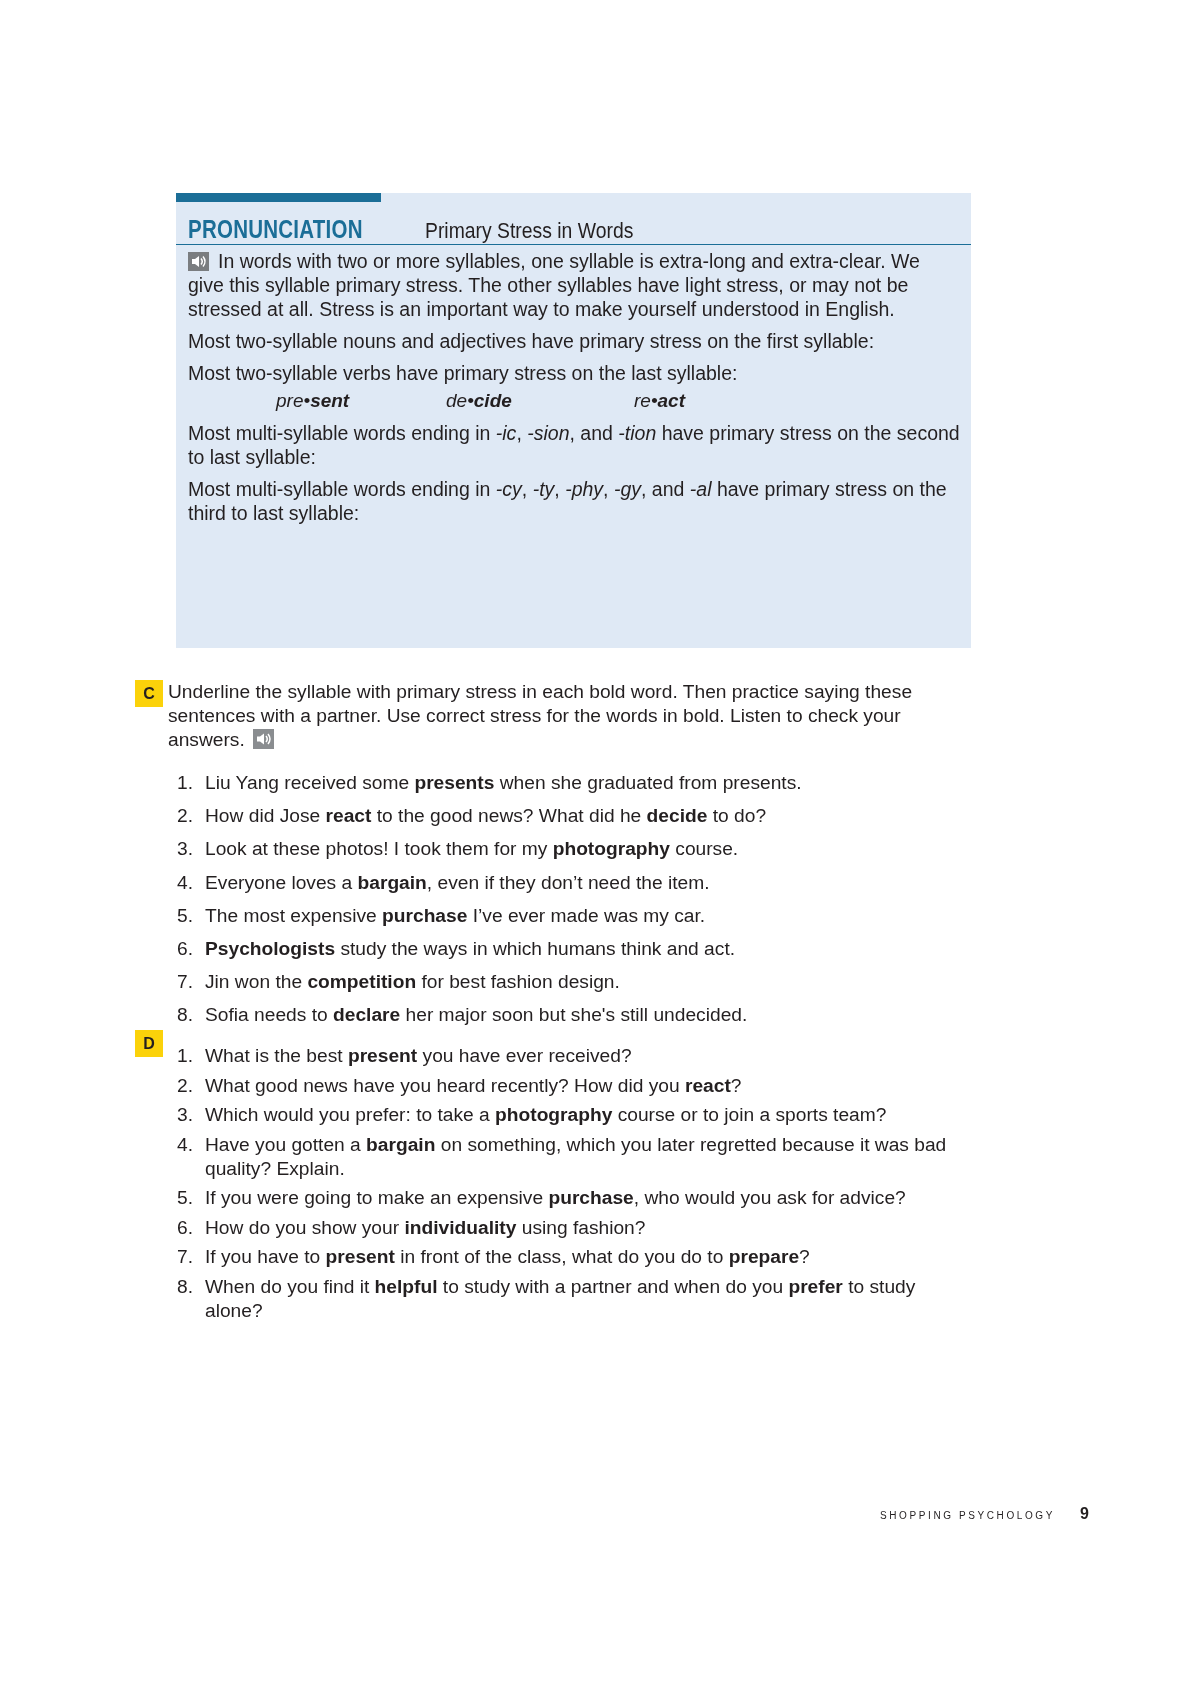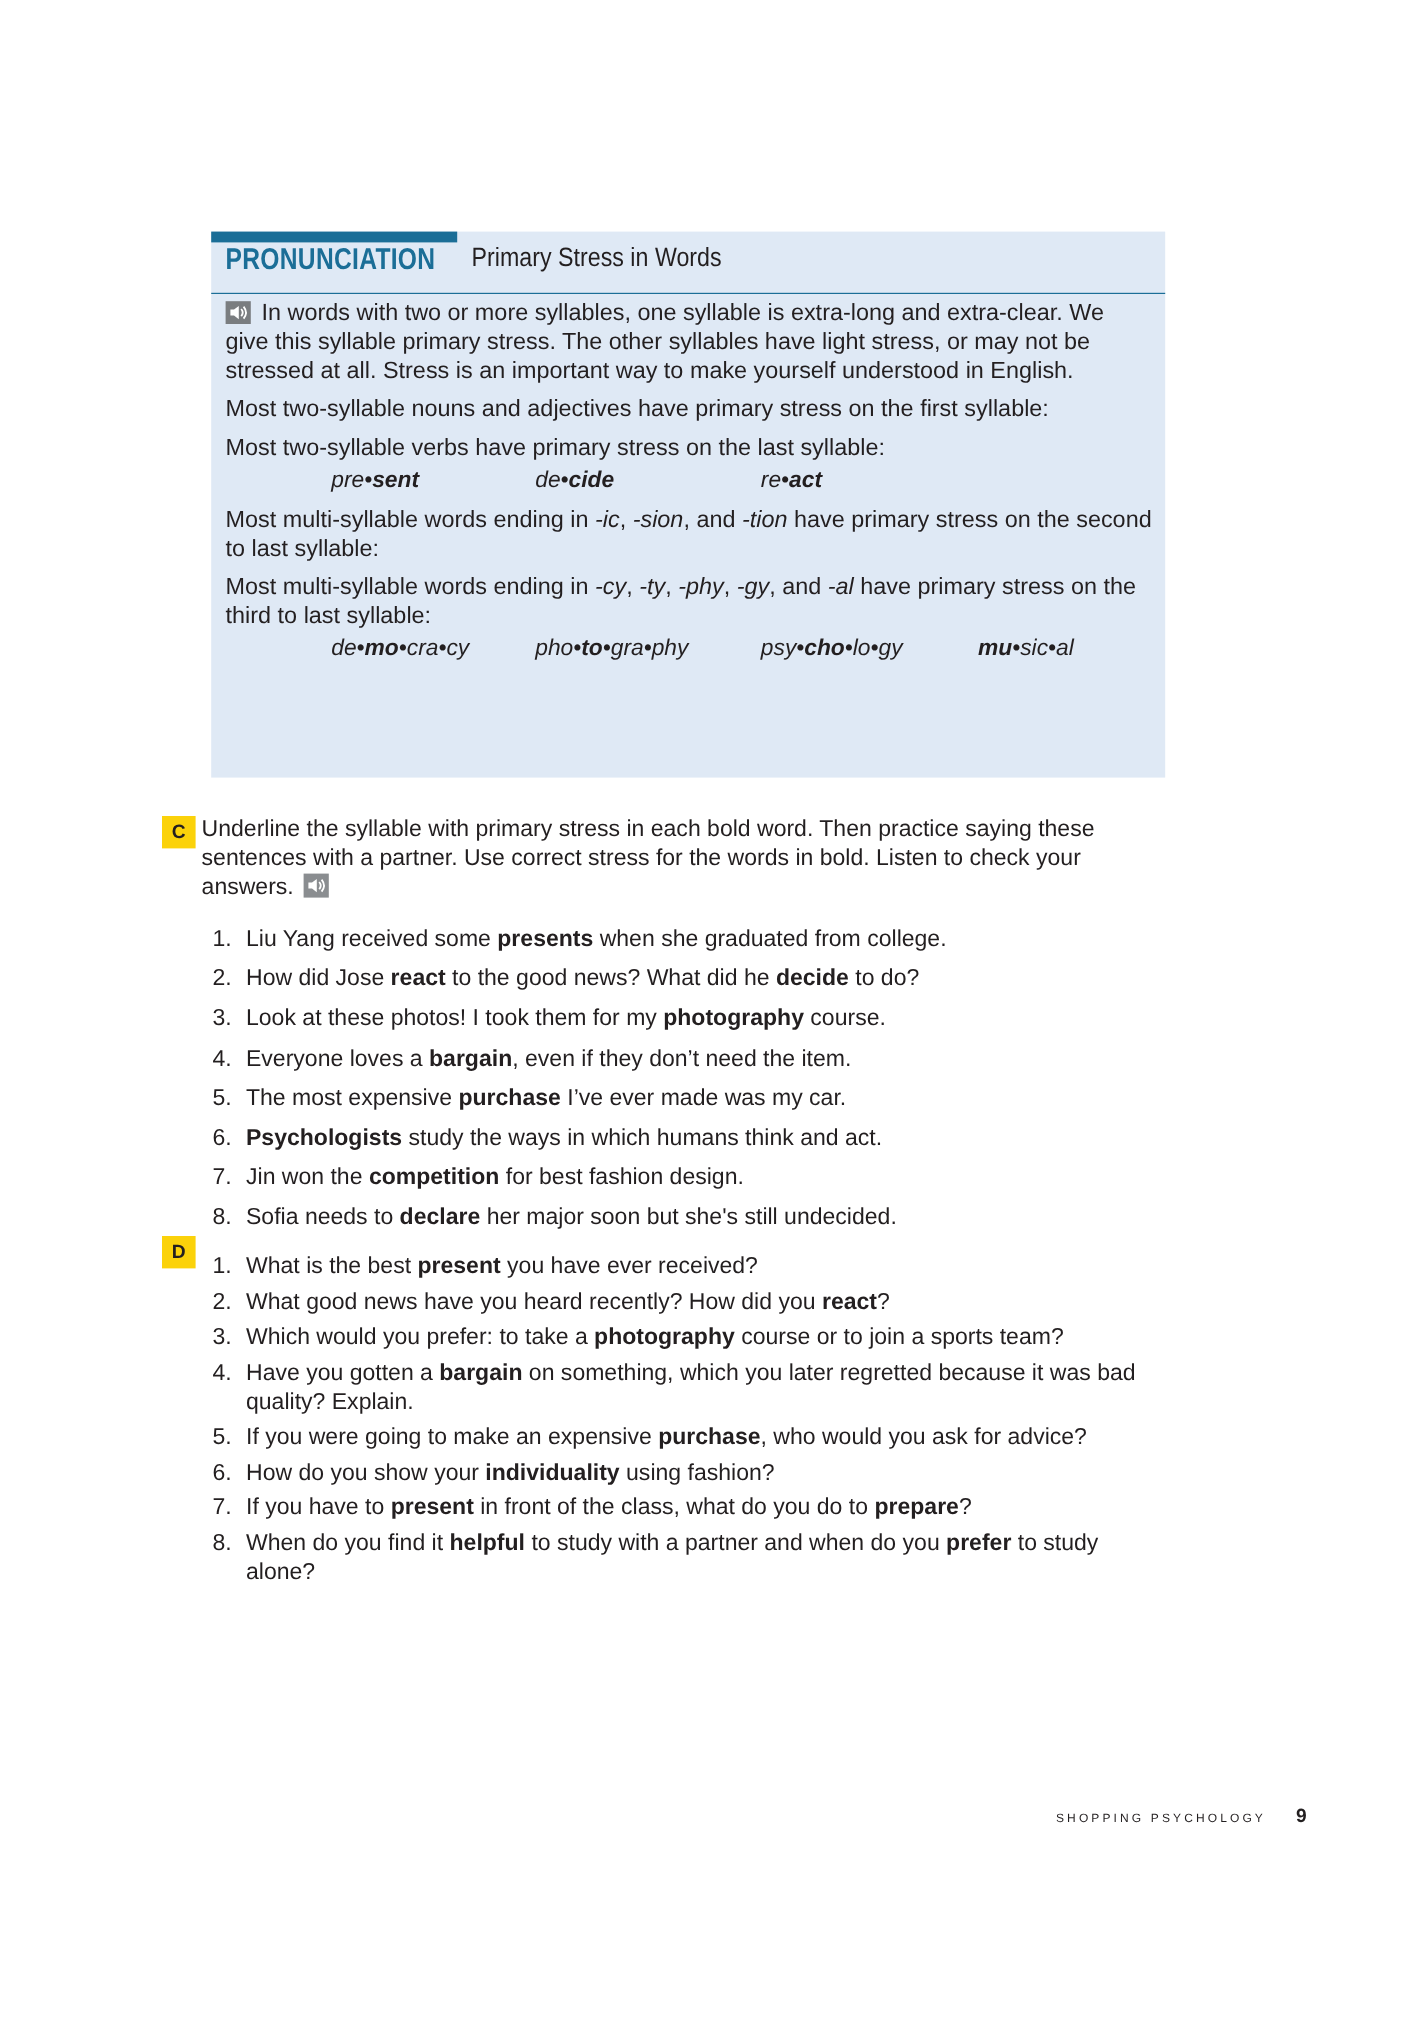--- a/index.html
+++ b/index.html
@@ -17,22 +17,23 @@
       background: #dfe9f5;
     }
     .box-tab {
       position: absolute; left: 0; top: 0;
       width: 205px; height: 9px;
       background: #1b6e97;
     }
     .box-header {
       position: absolute; left: 0; top: 9px; right: 0; height: 43px;
       border-bottom: 1.5px solid #1b6e97;
-      display: flex; align-items: flex-start;
+      display: flex; align-items: flex-end;
       padding-left: 12px;
+      gap: 32px;
     }
     .box-label {
       font-family: "Liberation Sans", sans-serif;
       font-weight: bold;
       font-size: 25px;
       letter-spacing: 0.3px;
       color: #1b6e97;
       transform: scaleX(0.82);
       transform-origin: left center;
       width: 205px;
@@ -131,43 +132,37 @@
     <div id="rules">
         <p><span>Most two-syllable nouns and adjectives have primary stress on the first syllable:</span></p>
         <p><span>Most two-syllable verbs have primary stress on the last syllable:</span></p>
         <div class="words">
           <span class="w w1"><span>pre•</span><b>sent</b><span></span></span>
           <span class="w w2"><span>de•</span><b>cide</b><span></span></span>
           <span class="w w3"><span>re•</span><b>act</b><span></span></span>
         </div>
         <p><span>Most multi-syllable words ending in </span><i>-ic</i><span>, </span><i>-sion</i><span>, and </span><i>-tion</i><span> have primary stress on the second to last syllable:</span></p>
         <p><span>Most multi-syllable words ending in </span><i>-cy</i><span>, </span><i>-ty</i><span>, </span><i>-phy</i><span>, </span><i>-gy</i><span>, and </span><i>-al</i><span> have primary stress on the third to last syllable:</span></p>
-        <div class="words">
-          <span class="w w1"><span>de•</span><b>mo</b><span>•cra•cy</span></span>
-          <span class="w w2"><span>pho•</span><b>to</b><span>•gra•phy</span></span>
-          <span class="w w3"><span>psy•</span><b>cho</b><span>•lo•gy</span></span>
-          <span class="w w4"><span></span><b>mu</b><span>•sic•al</span></span>
-        </div>
       </div>
   </div>
 </div>
 
 <div class="section" style="top:680px;">
   <div class="badge">C</div>
   <div class="instr">
     <span>Underline the syllable with primary stress in each bold word. Then practice saying these sentences with a partner. Use correct stress for the words in bold. Listen to check your answers.</span><span class="spk-inline">
       <svg width="21" height="20" viewBox="0 0 21 20">
         <path d="M4 7.5 H7 L11 4.5 V15.5 L7 12.5 H4 Z" fill="#ffffff"></path>
         <path d="M13 7 Q15.5 10 13 13" stroke="#ffffff" stroke-width="1.5" fill="none"></path>
         <path d="M15 5 Q19 10 15 15" stroke="#ffffff" stroke-width="1.5" fill="none"></path>
       </svg>
     </span>
   </div>
   <ol class="items c-list" id="list-c" style="margin-top:19px;">
-      <li><span class="num">1.</span><span>Liu Yang received some </span><b>presents</b><span> when she graduated from college.</span><b></b><span></span></li>
+      <li><span class="num">1.</span><span>Liu Yang received some </span><b>presents</b><span> when she graduated from presents.</span><b></b><span></span></li>
       <li><span class="num">2.</span><span>How did Jose </span><b>react</b><span> to the good news? What did he </span><b>decide</b><span> to do?</span></li>
       <li><span class="num">3.</span><span>Look at these photos! I took them for my </span><b>photography</b><span> course.</span><b></b><span></span></li>
       <li><span class="num">4.</span><span>Everyone loves a </span><b>bargain</b><span>, even if they don’t need the item.</span><b></b><span></span></li>
       <li><span class="num">5.</span><span>The most expensive </span><b>purchase</b><span> I’ve ever made was my car.</span><b></b><span></span></li>
       <li><span class="num">6.</span><span></span><b>Psychologists</b><span> study the ways in which humans think and act.</span><b></b><span></span></li>
       <li><span class="num">7.</span><span>Jin won the </span><b>competition</b><span> for best fashion design.</span><b></b><span></span></li>
       <li><span class="num">8.</span><span>Sofia needs to </span><b>declare</b><span> her major soon but she's still undecided.</span><b></b><span></span></li>
     </ol>
 </div>
 

